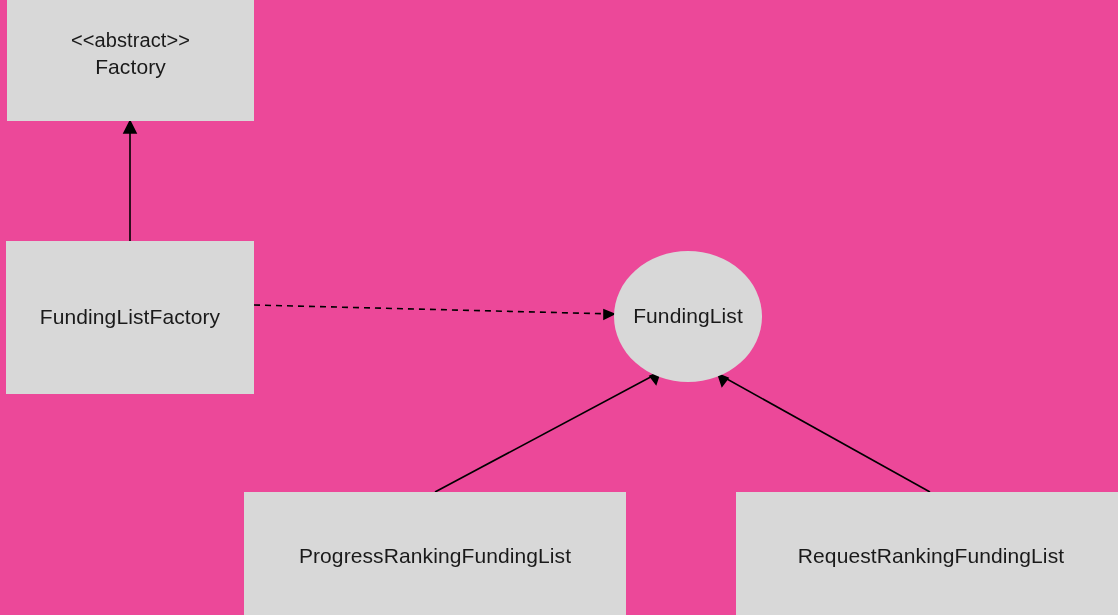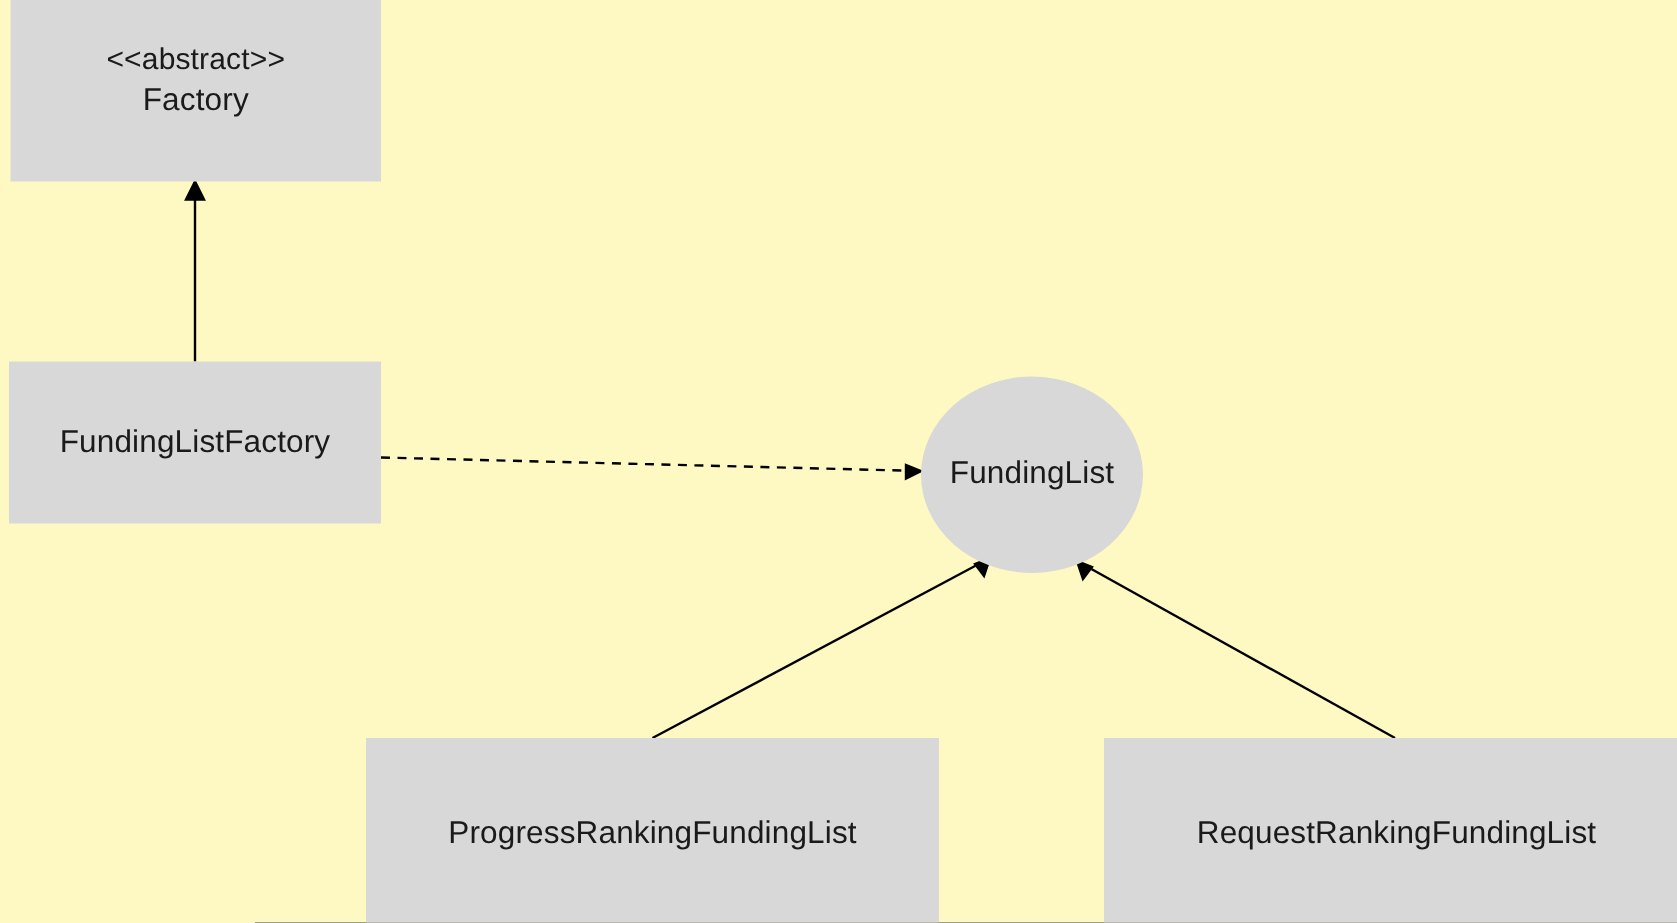--- a/index.html
+++ b/index.html
@@ -12,21 +12,21 @@
     width: 1118px;
     height: 615px;
     overflow: hidden;
     font-family: "Liberation Sans", sans-serif;
   }
 
   #diagram-canvas {
     position: relative;
     width: 1118px;
     height: 615px;
-    background: #fef9c3;
+    background: #ec4899;
     overflow: hidden;
     text-decoration: underline;
   }
 
   
   #edge-layer {
     position: absolute;
     left: 0;
     top: 0;
     width: 1118px;
@@ -88,21 +88,21 @@
     left: 7px;
     top: -24px;
     width: 247px;
     height: 145px;
     font-size: 20px;
   }
   #node-funding-list-factory {
     left: 6px;
     top: 241px;
     width: 248px;
-    height: 108px;
+    height: 153px;
     font-size: 21px;
   }
   #node-funding-list {
     left: 614px;
     top: 251px;
     width: 148px;
     height: 131px;
     font-size: 21px;
   }
   #node-progress-ranking {

